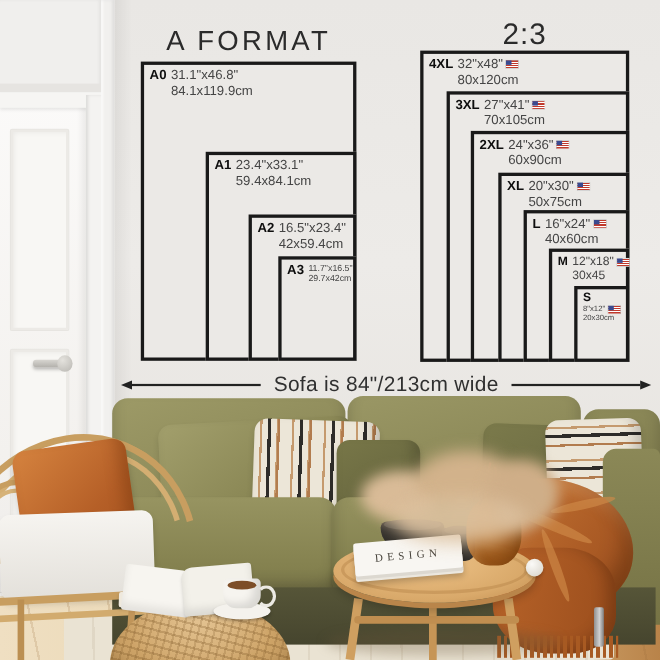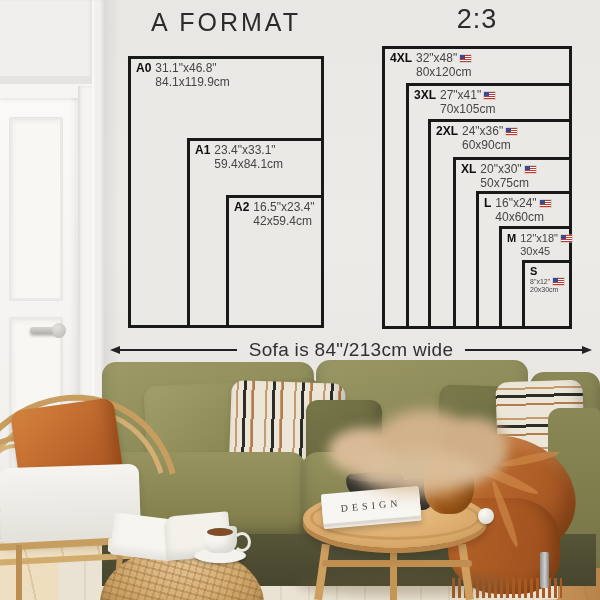--- a/index.html
+++ b/index.html
@@ -29,22 +29,22 @@
   .door-lintel{left:0;top:84px;width:94px;height:14px;background:#f6f5f3;
     box-shadow:0 2px 3px rgba(0,0,0,.08);}
   .corner-trim{left:92px;top:0;width:12px;height:548px;background:#f1f0ee;
     box-shadow:inset -2px 0 3px rgba(0,0,0,.08),inset 2px 0 2px rgba(255,255,255,.6);}
   .wall-shade{left:104px;top:0;width:16px;height:548px;
     background:linear-gradient(90deg,rgba(0,0,0,.06),rgba(0,0,0,0));}
   .baseboard{left:0;top:538px;width:96px;height:22px;background:#f4f3f0;border-top:1px solid #dbd9d5;}
 
   
   .chart-title{font-weight:500;color:#2b2b2b;text-align:center;}
-  #ta{left:128px;top:8px;width:196px;font-size:25px;letter-spacing:3px;}
-  #tr{left:382px;top:4px;width:190px;font-size:27px;letter-spacing:1px;}
+  #ta{left:128px;top:23px;width:196px;font-size:25px;letter-spacing:3px;}
+  #tr{left:382px;top:16px;width:190px;font-size:27px;letter-spacing:1px;}
   .box{position:absolute;box-sizing:border-box;border:3px solid #191919;background:#ebe9e6;}
   #ba0{left:128px;top:56px;width:196px;height:272px;}
   #ba1{left:187px;top:138px;width:137px;height:190px;}
   #ba2{left:226px;top:195px;width:98px;height:133px;}
   #ba3{left:253px;top:233px;width:71px;height:95px;}
   #ba4{left:274px;top:263px;width:50px;height:65px;}
   #b4xl{left:382px;top:46px;width:190px;height:283px;}
   #b3xl{left:406px;top:83px;width:166px;height:246px;}
   #b2xl{left:428px;top:119px;width:144px;height:210px;}
   #bxl{left:453px;top:157px;width:119px;height:172px;}
@@ -244,20 +244,31 @@
     <div class="lab">
       <span class="code">A2</span>
       <span class="dims">
         <span class="l1">
             <span>16.5"x23.4"</span>
           </span>
         <span>42x59.4cm</span>
       </span>
     </div>
   </div>
+  <div class="box" id="ba3">
+    <div class="lab">
+      <span class="code">A3</span>
+      <span class="dims">
+        <span class="l1">
+            <span>11.7"x16.5"</span>
+          </span>
+        <span>29.7x42cm</span>
+      </span>
+    </div>
+  </div>
 
   <div class="abs chart-title" id="tr">2:3</div>
   <div class="box" id="b4xl">
     <div class="lab">
       <span class="code">4XL</span>
       <span class="dims">
         <span class="l1">
             <span>32"x48"</span>
             <span class="flag"></span>
           </span>

